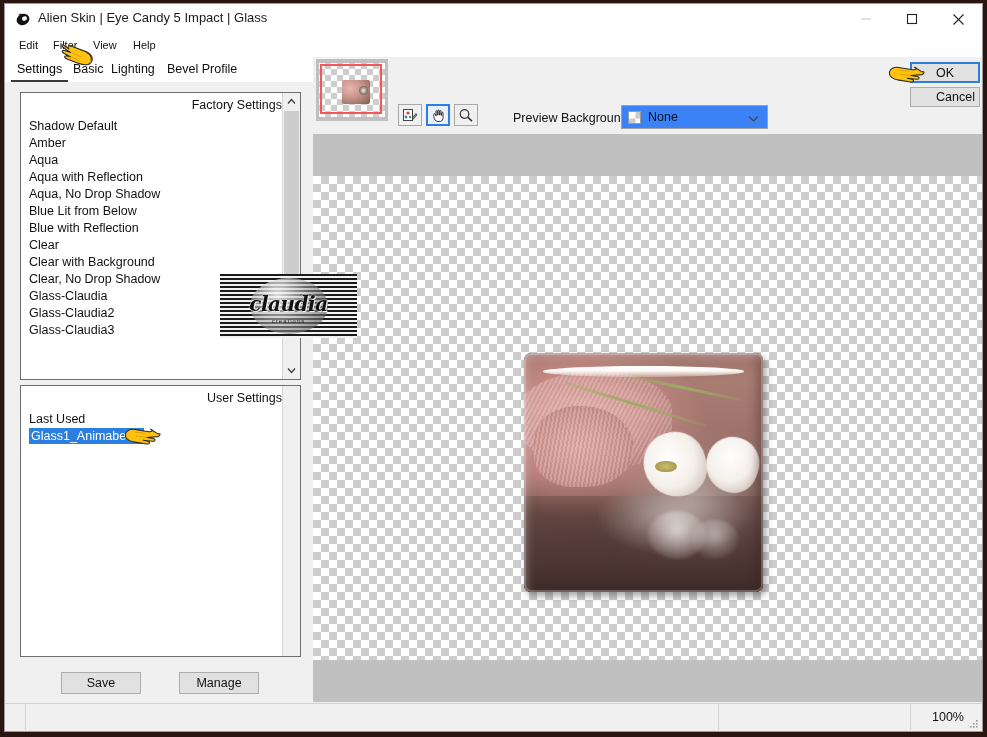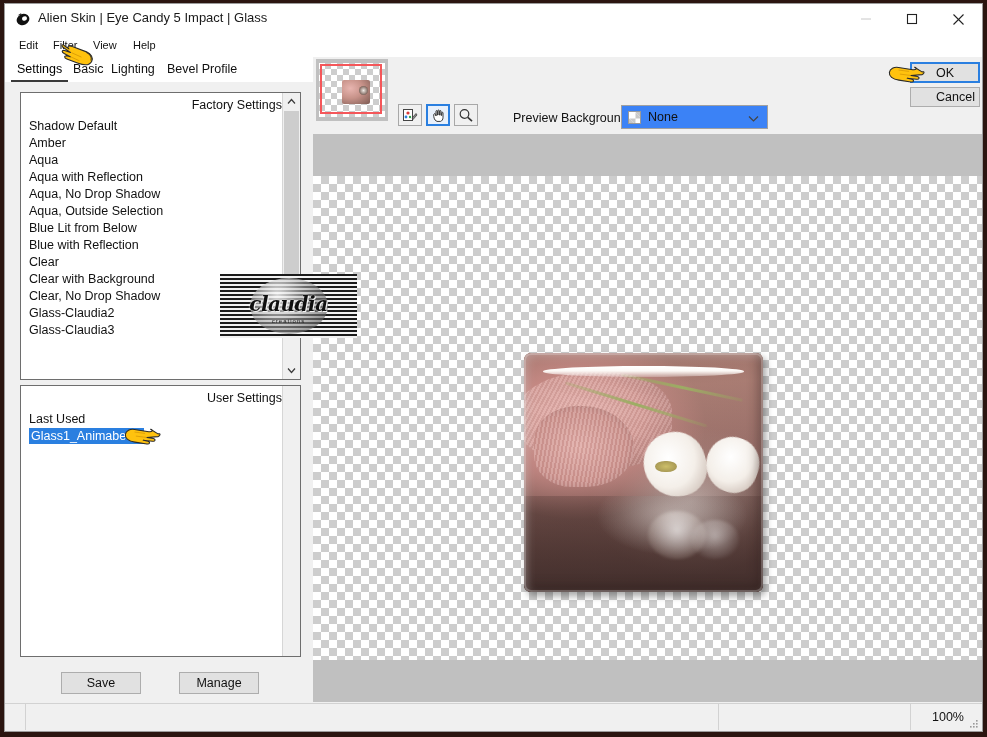--- a/index.html
+++ b/index.html
@@ -410,26 +410,26 @@
   <div class="left-pane">
 
     <div class="listbox" id="factory-list">
       <div class="list-inner">
         <div class="list-row header">Factory Settings</div>
         <div class="list-row">Shadow Default</div>
         <div class="list-row">Amber</div>
         <div class="list-row">Aqua</div>
         <div class="list-row">Aqua with Reflection</div>
         <div class="list-row">Aqua, No Drop Shadow</div>
-        <div class="list-row">Aqua, Outside Selection</div>
         <div class="list-row">Blue Lit from Below</div>
         <div class="list-row">Blue with Reflection</div>
         <div class="list-row">Clear</div>
         <div class="list-row">Clear with Background</div>
         <div class="list-row">Clear, No Drop Shadow</div>
+        <div class="list-row">Glass-Claudia</div>
         <div class="list-row">Glass-Claudia2</div>
         <div class="list-row">Glass-Claudia3</div>
       </div>
       <div class="vscroll">
         <div class="sb-arrow sb-up">
           <svg width="9" height="7" viewBox="0 0 9 7">
             <polyline points="1,5.5 4.5,1.5 8,5.5" fill="none" stroke="#3a3a3a" stroke-width="1.2"></polyline>
           </svg>
         </div>
         <div class="sb-thumb" style="top:18px;height:170px;"></div>

